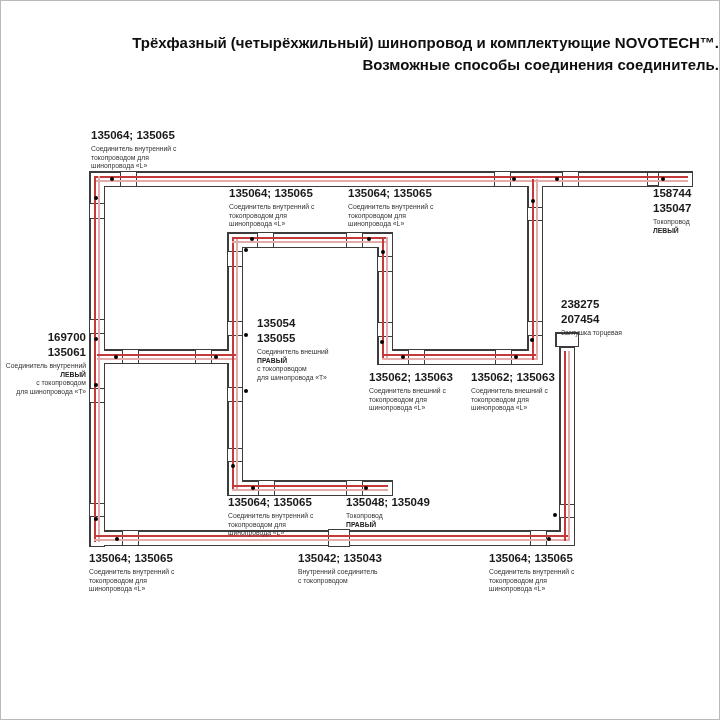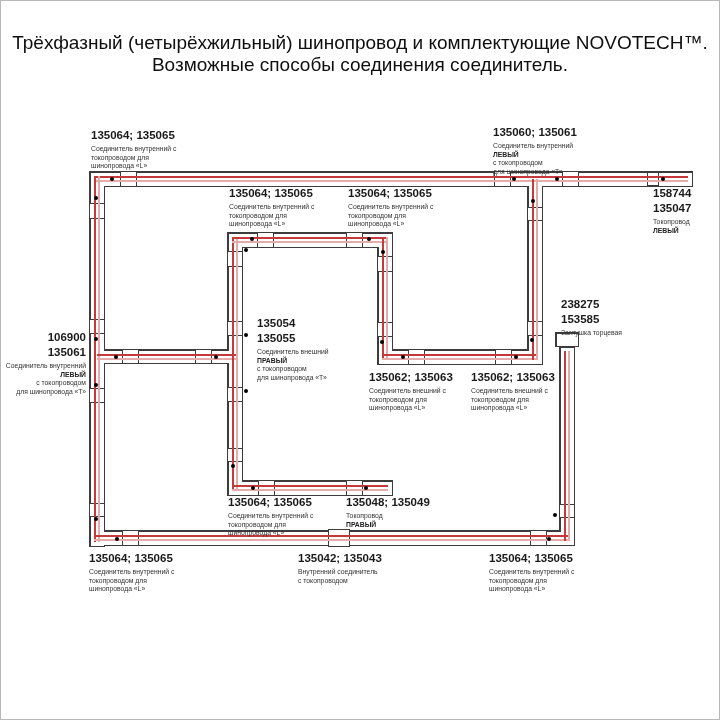--- a/index.html
+++ b/index.html
@@ -1,19 +1,19 @@
 <!DOCTYPE html>
 <html><head>
 <meta charset="utf-8">
 <style>
   html,body{margin:0;padding:0;background:#fff;}
   body{width:720px;height:720px;overflow:hidden;font-family:"Liberation Sans",sans-serif;}
   .page{position:relative;width:718px;height:718px;border:1px solid #b9b9b9;background:#fff;}
   .title-block{position:absolute;top:31px;left:0;width:100%;text-align:center;color:#0f0f0f;}
-  .title-line{font-weight:normal;font-size:19px;line-height:22px;}
+  .title-line{font-weight:bold;font-size:15px;line-height:22px;text-align:right;}
   .abs{position:absolute;border-radius:14px;}
   .seg-dark{position:absolute;background:#3c3c3c;}
   .seg-white{position:absolute;background:#ffffff;}
   .cond{position:absolute;}
   .conn{position:absolute;background:#fff;border:1.5px solid #3c3c3c;box-sizing:border-box;}
   .dot{position:absolute;width:4px;height:4px;border-radius:50%;background:#000;}
   .plabel{position:absolute;white-space:nowrap;}
   .pn{font-weight:bold;font-size:11.5px;line-height:15px;color:#1a1a1a;}
   .pdesc{margin-top:2px;}
   .pd{font-size:6.8px;line-height:8.6px;color:#333;}
@@ -130,76 +130,67 @@
       <div class="dot" style="left: 546px; top: 536px;"></div>
       <div class="dot" style="left: 552px; top: 512px;"></div>
       <div class="plabel" style="top: 127px; left: 90px;">
         <div class="pn">135064; 135065</div>
         <div class="pdesc">
           <div class="pd">Соединитель внутренний с</div>
           <div class="pd">токопроводом для</div>
           <div class="pd">шинопровода «L»</div>
         </div>
       </div>
-      <div class="plabel" style="top: 124px; left: 492px;">
-        <div class="pn">135060; 135061</div>
+      <div class="plabel" style="top: 185px; left: 652px;">
+        <div class="pn">158744</div>
+        <div class="pn">135047</div>
+        <div class="pdesc">
+          <div class="pd">Токопровод</div>
+          <div class="pd b">ЛЕВЫЙ</div>
+        </div>
+      </div>
+      <div class="plabel" style="top: 185px; left: 228px;">
+        <div class="pn">135064; 135065</div>
+        <div class="pdesc">
+          <div class="pd">Соединитель внутренний с</div>
+          <div class="pd">токопроводом для</div>
+          <div class="pd">шинопровода «L»</div>
+        </div>
+      </div>
+      <div class="plabel" style="top: 185px; left: 347px;">
+        <div class="pn">135064; 135065</div>
+        <div class="pdesc">
+          <div class="pd">Соединитель внутренний с</div>
+          <div class="pd">токопроводом для</div>
+          <div class="pd">шинопровода «L»</div>
+        </div>
+      </div>
+      <div class="plabel" style="top: 329px; right: 633px; text-align: right;">
+        <div class="pn">169700</div>
+        <div class="pn">135061</div>
         <div class="pdesc">
           <div class="pd">Соединитель внутренний</div>
           <div class="pd b">ЛЕВЫЙ</div>
           <div class="pd">с токопроводом</div>
           <div class="pd">для шинопровода «Т»</div>
         </div>
       </div>
-      <div class="plabel" style="top: 185px; left: 652px;">
-        <div class="pn">158744</div>
-        <div class="pn">135047</div>
-        <div class="pdesc">
-          <div class="pd">Токопровод</div>
-          <div class="pd b">ЛЕВЫЙ</div>
-        </div>
-      </div>
-      <div class="plabel" style="top: 185px; left: 228px;">
-        <div class="pn">135064; 135065</div>
-        <div class="pdesc">
-          <div class="pd">Соединитель внутренний с</div>
-          <div class="pd">токопроводом для</div>
-          <div class="pd">шинопровода «L»</div>
-        </div>
-      </div>
-      <div class="plabel" style="top: 185px; left: 347px;">
-        <div class="pn">135064; 135065</div>
-        <div class="pdesc">
-          <div class="pd">Соединитель внутренний с</div>
-          <div class="pd">токопроводом для</div>
-          <div class="pd">шинопровода «L»</div>
-        </div>
-      </div>
-      <div class="plabel" style="top: 329px; right: 633px; text-align: right;">
-        <div class="pn">106900</div>
-        <div class="pn">135061</div>
-        <div class="pdesc">
-          <div class="pd">Соединитель внутренний</div>
-          <div class="pd b">ЛЕВЫЙ</div>
-          <div class="pd">с токопроводом</div>
-          <div class="pd">для шинопровода «Т»</div>
-        </div>
-      </div>
       <div class="plabel" style="top: 315px; left: 250px; margin-left: 6px;">
         <div class="pn">135054</div>
         <div class="pn">135055</div>
         <div class="pdesc">
           <div class="pd">Соединитель внешний</div>
           <div class="pd b">ПРАВЫЙ</div>
           <div class="pd">с токопроводом</div>
           <div class="pd">для шинопровода «Т»</div>
         </div>
       </div>
       <div class="plabel" style="top: 296px; left: 560px;">
         <div class="pn">238275</div>
-        <div class="pn">153585</div>
+        <div class="pn">207454</div>
         <div class="pdesc">
           <div class="pd">Заглушка торцевая</div>
         </div>
       </div>
       <div class="plabel" style="top: 369px; left: 368px;">
         <div class="pn">135062; 135063</div>
         <div class="pdesc">
           <div class="pd">Соединитель внешний с</div>
           <div class="pd">токопроводом для</div>
           <div class="pd">шинопровода «L»</div>

